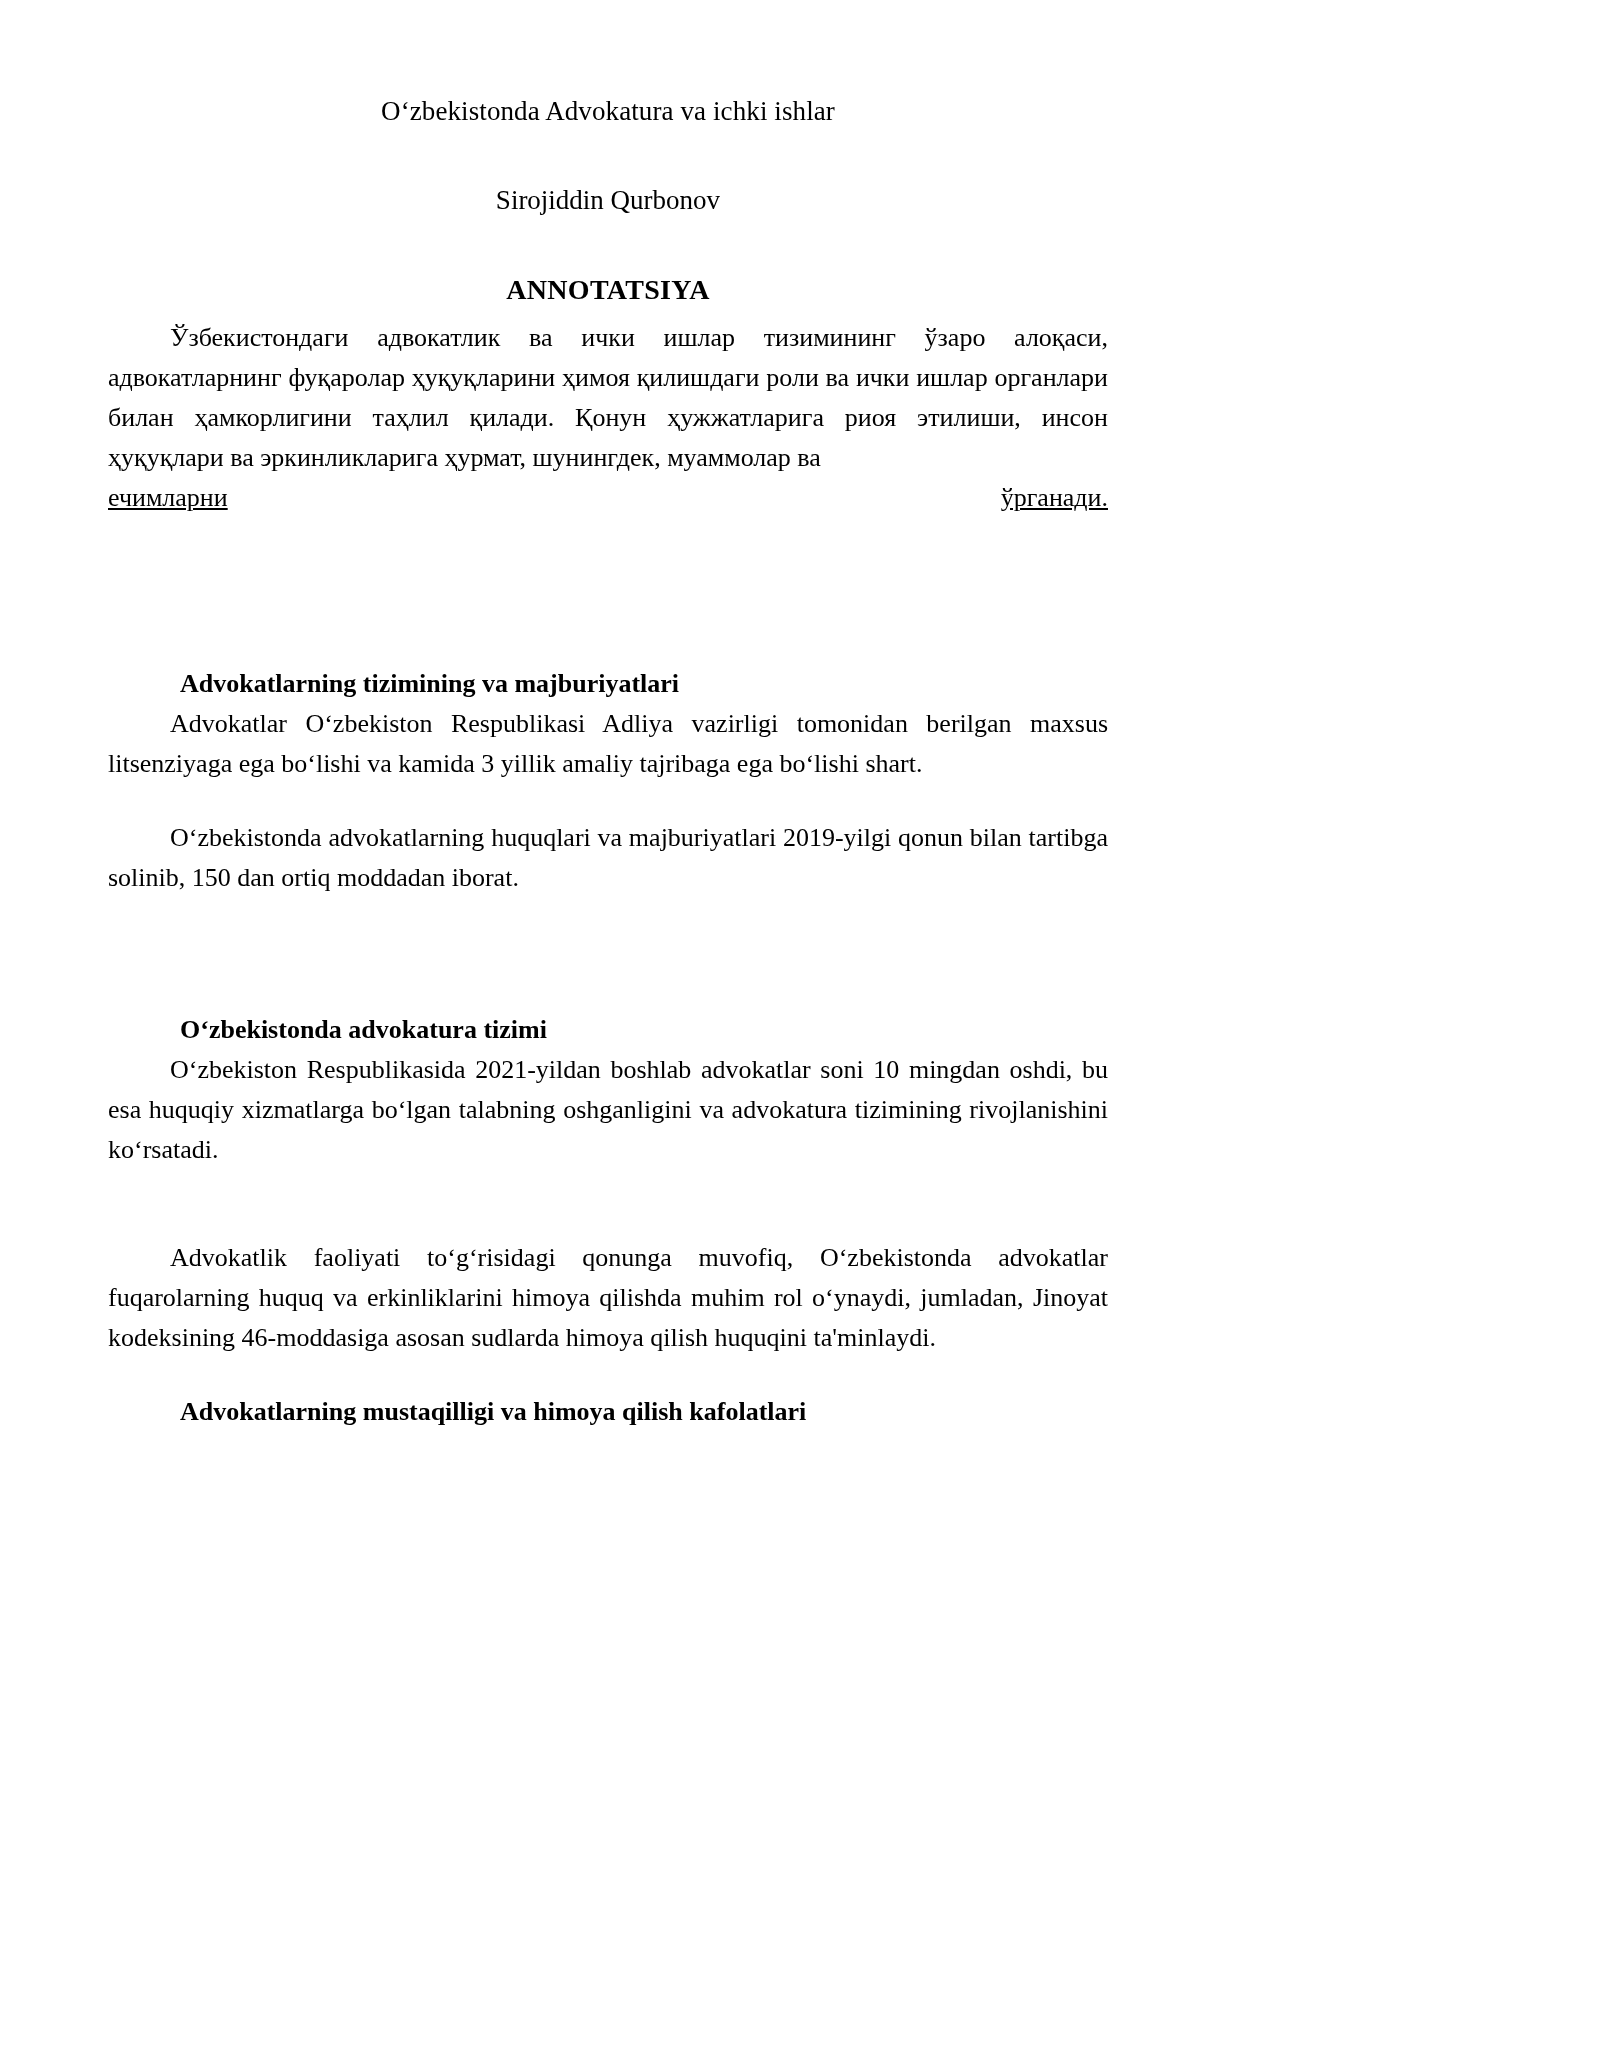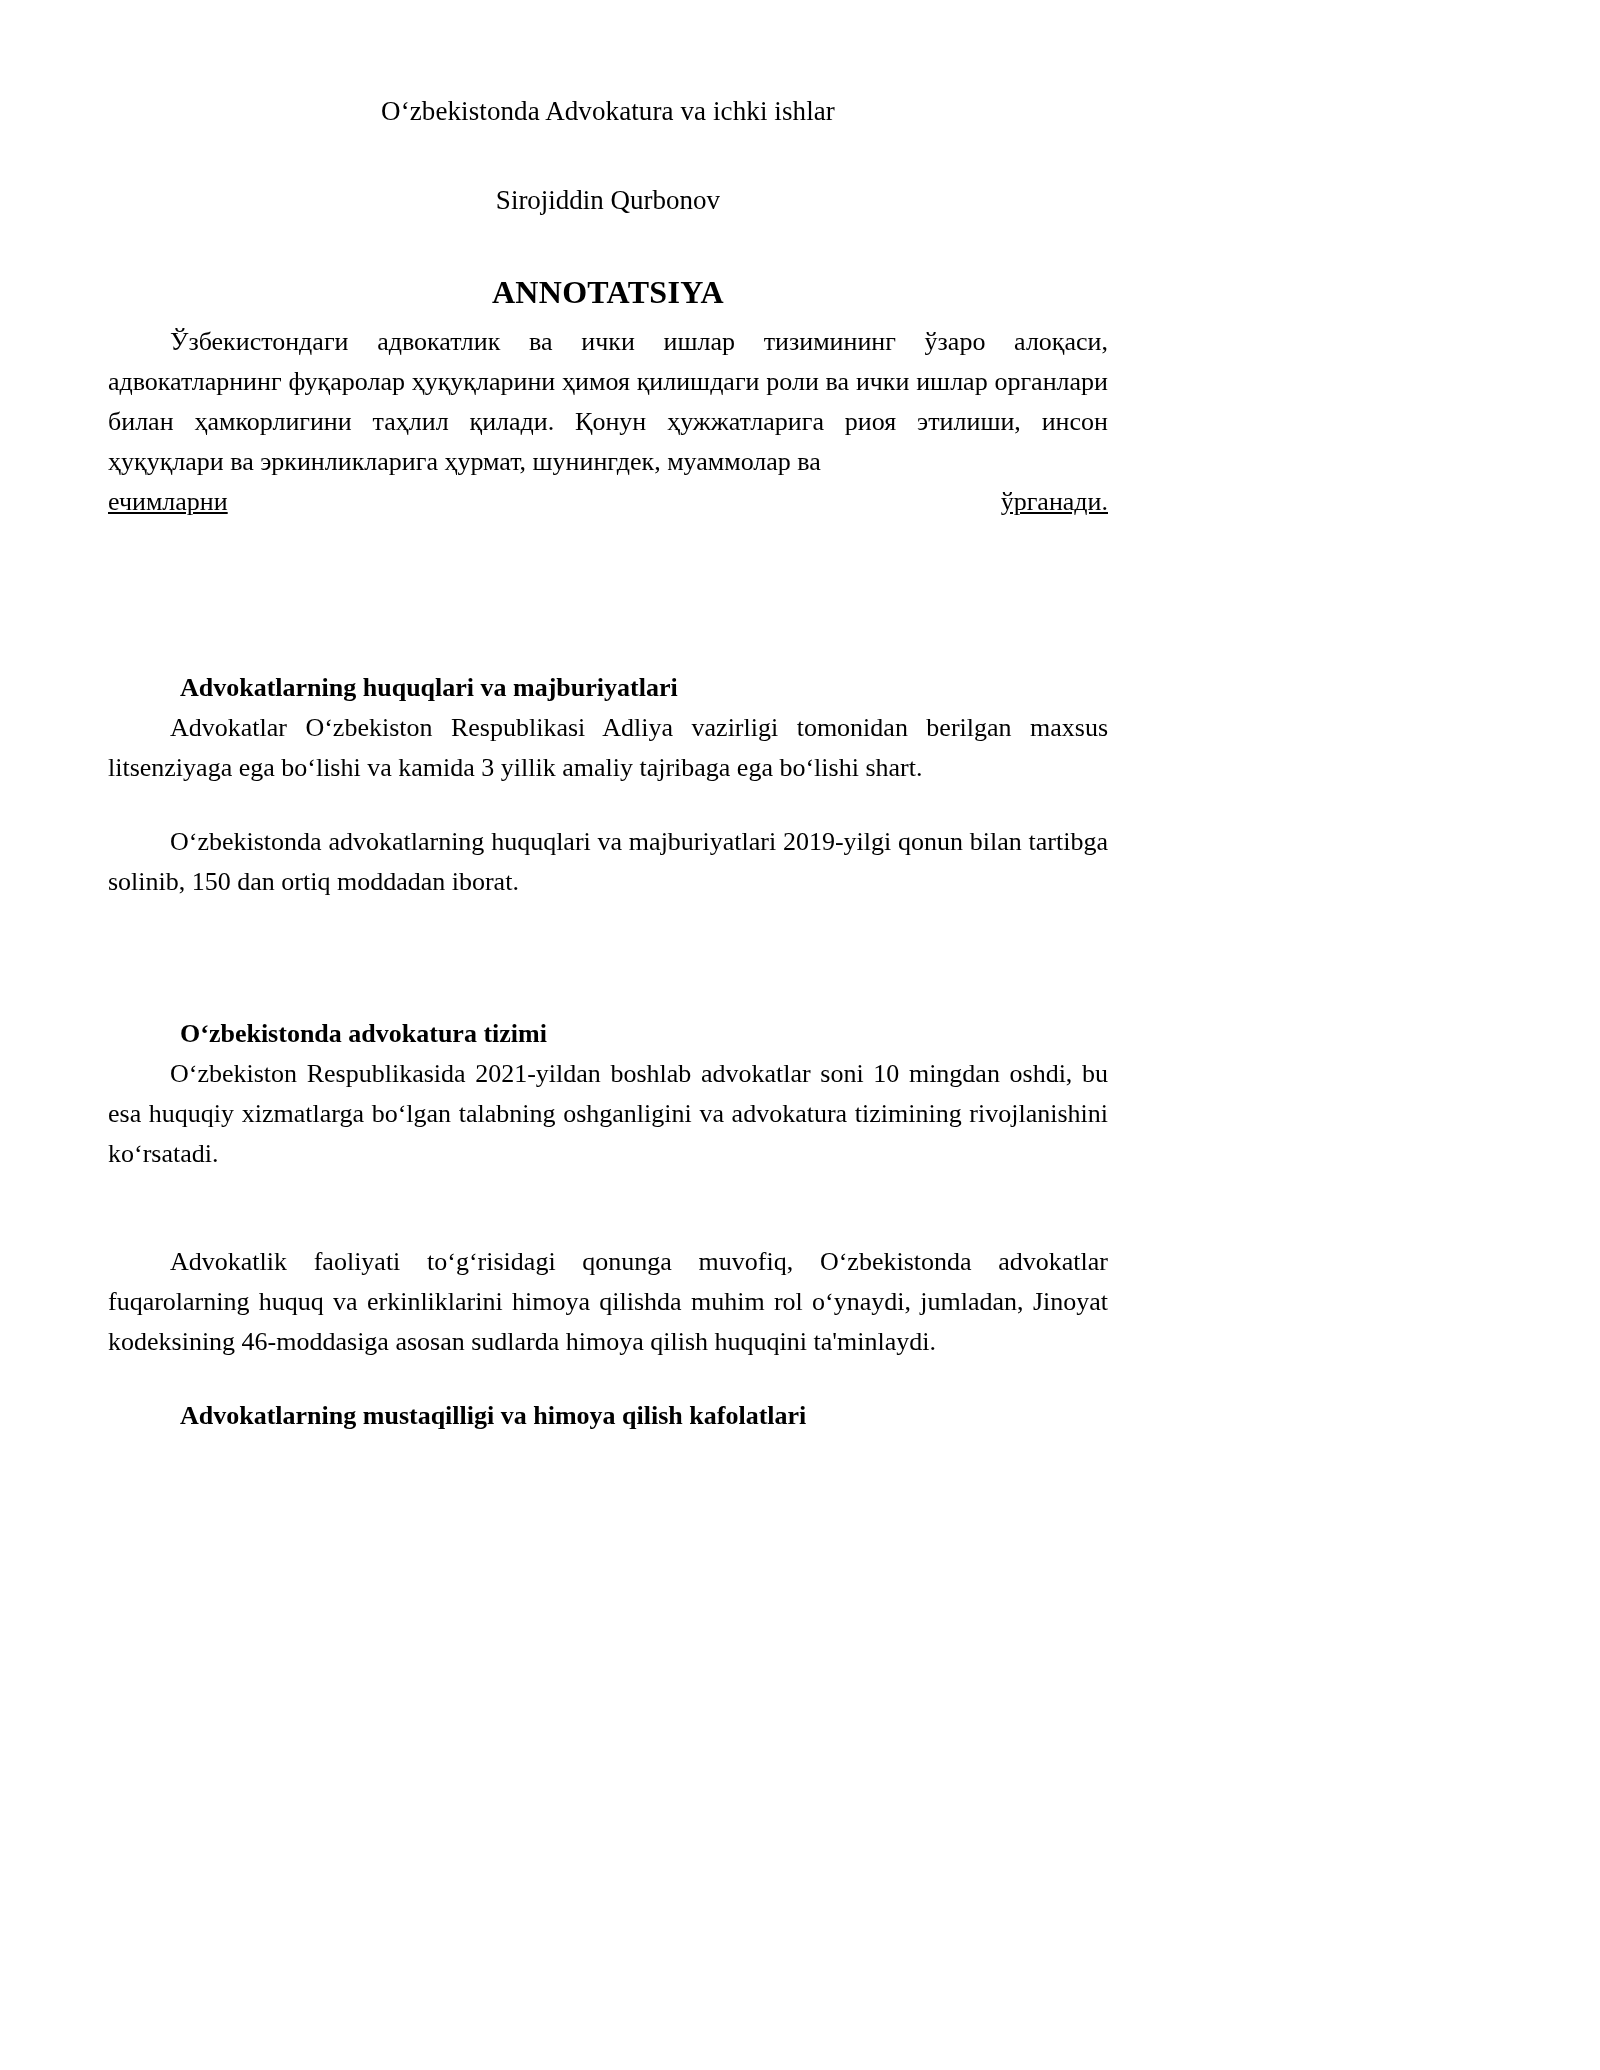--- a/index.html
+++ b/index.html
@@ -36,21 +36,21 @@
   .author {
     text-align: center;
     font-weight: normal;
     font-size: 27px;
     line-height: 1.0;
     margin-top: 62px;
   }
   .section-center {
     text-align: center;
     font-weight: bold;
-    font-size: 32px;
+    font-size: 28px;
     line-height: 1.0;
     margin-top: 62px;
     letter-spacing: 0.3px;
   }
   p {
     margin: 0;
     font-size: 26px;
     line-height: 40px;
     text-align: justify;
     text-justify: inter-word;
@@ -105,21 +105,21 @@
       <span>ечимларни</span>
       <span>ўрганади.</span>
     </div>
 
     <div class="gap-md"></div>
 
 
     <div class="gap-lg"></div>
     <div class="gap-md"></div>
 
-    <div class="heading">Advokatlarning huquqlari va majburiyatlari</div>
+    <div class="heading">Advokatlarning tizimining va majburiyatlari</div>
 
     <p class="indent">Advokatlar O‘zbekiston Respublikasi Adliya vazirligi tomonidan berilgan maxsus litsenziyaga ega bo‘lishi va kamida 3 yillik amaliy tajribaga ega bo‘lishi shart.</p>
 
     <div class="para-gap"></div>
 
     <p class="indent">O‘zbekistonda advokatlarning huquqlari va majburiyatlari 2019-yilgi qonun bilan tartibga solinib,  150 dan ortiq moddadan iborat.</p>
 
     <div class="para-gap"></div>
 
 

